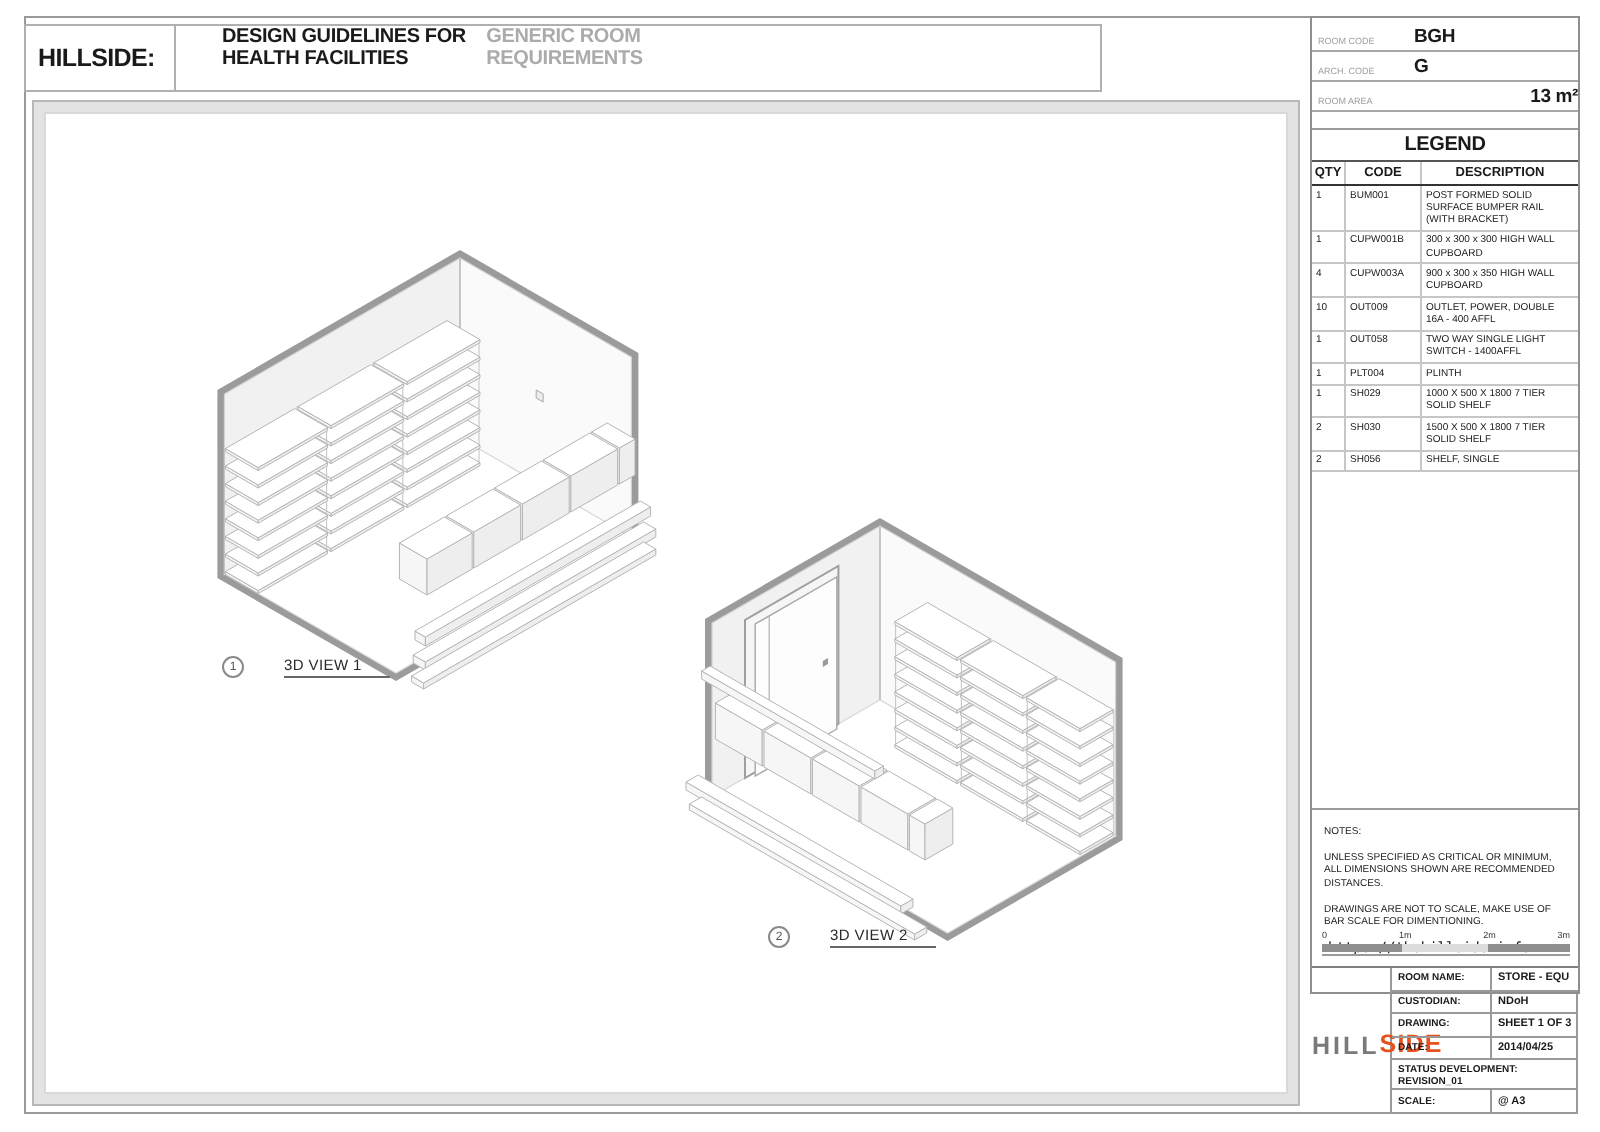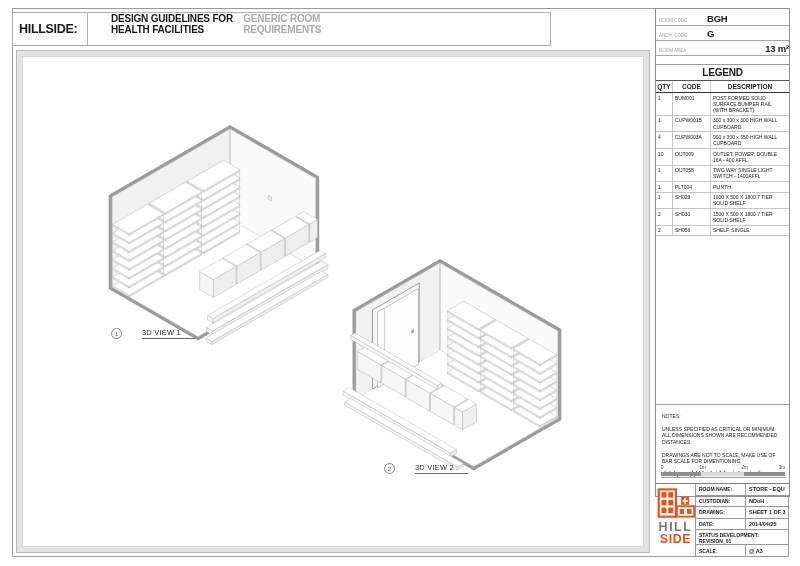--- a/index.html
+++ b/index.html
@@ -65,21 +65,21 @@
   .sb-ticks{position:relative;height:6px;font-size:4.5px;color:#333;}
   .sb-ticks span{position:absolute;top:0;}
   .sb-bar{position:relative;height:4px;display:flex;margin-top:1px;}
   .sb-bar .s1{width:32%;background:#8f8f8f;}
   .sb-bar .s2{width:35%;background:#dcdcdc;}
   .sb-bar .s3{width:33%;background:#8f8f8f;}
   .sb-line{height:1px;background:#9a9a9a;margin-top:1px;}
 
   .tblock{position:absolute;left:0;top:474px;width:100%;height:74px;border-top:1px solid #808080;
           display:flex;box-sizing:border-box;}
-  .tb-logo{width:40px;border-right:1px solid #999;box-sizing:border-box;display:flex;flex-direction:column;
+  .tb-logo{width:40px;border-right:1px solid #999;box-sizing:border-box;display:flex;flex-direction:row;
            align-items:center;padding-top:3px;}
   .tb-logo .hill{font-size:12.5px;font-weight:bold;color:#7a7a7a;letter-spacing:1.5px;line-height:12px;margin-top:1px;}
   .tb-logo .side{font-size:12.5px;font-weight:bold;color:#e8511e;letter-spacing:0.6px;line-height:12px;}
   .tb-fields{flex:1;display:flex;flex-direction:column;}
   .tb-row{display:flex;height:12px;border-bottom:1px solid #999;box-sizing:border-box;align-items:center;}
   .tb-row .tl{width:50px;border-right:1px solid #999;box-sizing:border-box;font-size:5px;font-weight:bold;
               padding-left:3px;align-self:stretch;display:flex;align-items:center;}
   .tb-row .tv{flex:1;font-size:5.5px;font-weight:bold;padding-left:3px;}
   .tb-status{height:15px;border-bottom:1px solid #999;box-sizing:border-box;font-size:5px;font-weight:bold;
              padding:2px 0 0 3px;line-height:6px;}

